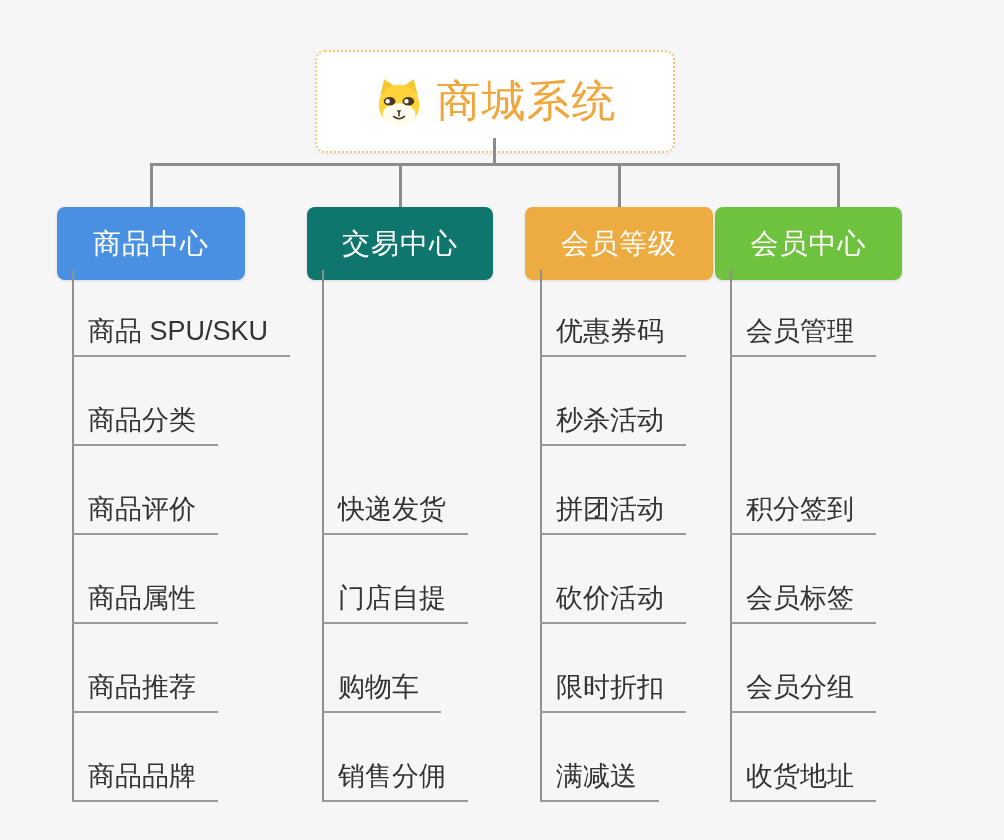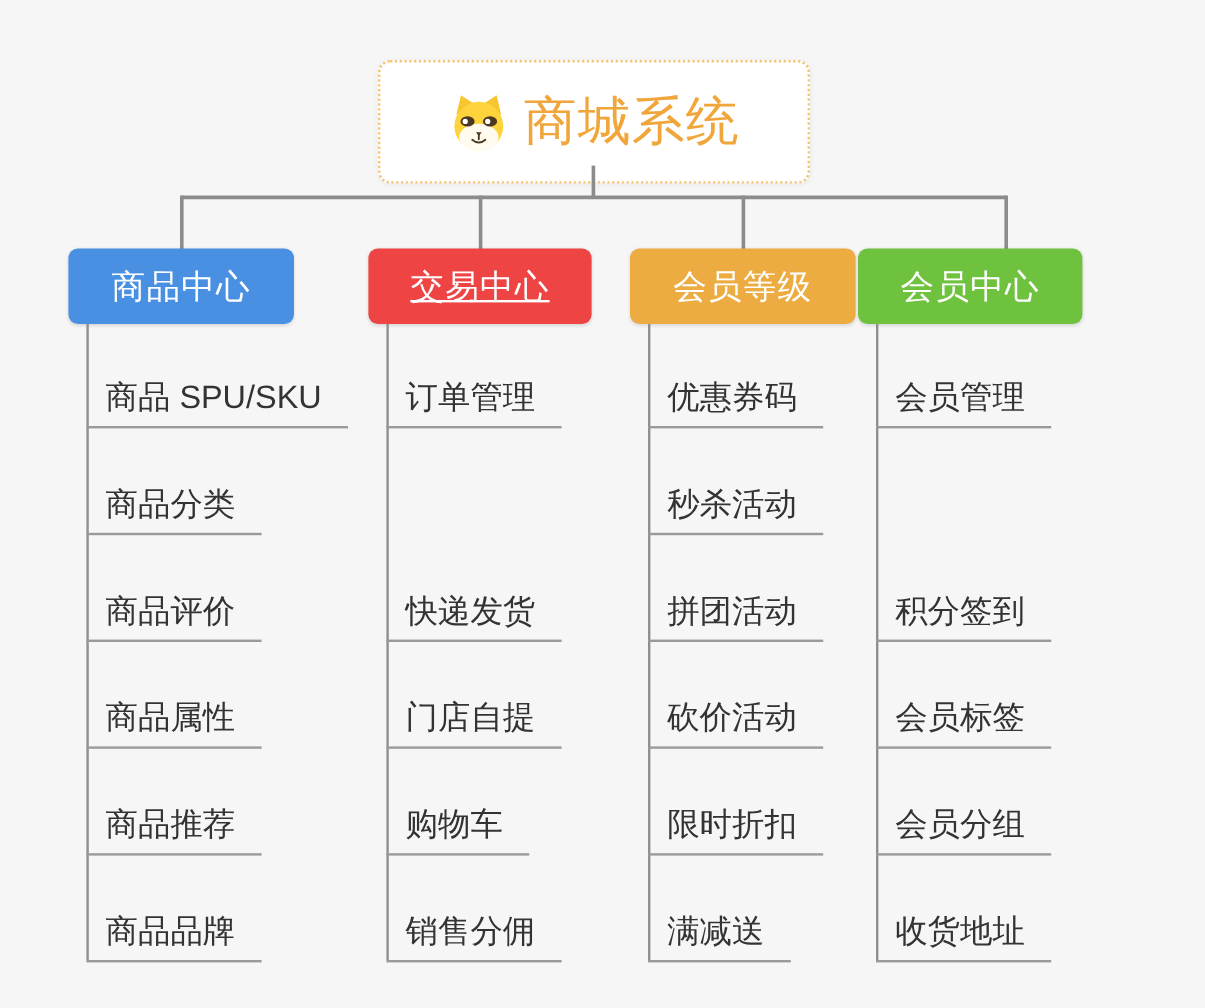--- a/index.html
+++ b/index.html
@@ -19,21 +19,21 @@
 
   
   .line { position:absolute; background:#8c8c8c; }
   .root-drop { left:493px; top:138px; width:3px; height:26px; }
   .rail { left:150px; top:163px; width:690px; height:3px; border-radius:2px; }
   .stub { position:absolute; top:163px; width:3px; height:45px; background:#8c8c8c; }
 
   
   .col { position:absolute; top:207px; }
   .branch {
-    position:relative; width:100%; height:63px; border-radius:8px;
+    position:relative; width:100%; height:73px; border-radius:8px;
     display:flex; align-items:center; justify-content:center;
     color:#ffffff; font-size:28px; letter-spacing:1px;
     box-shadow:0 1px 3px rgba(0,0,0,.12);
   }
   .vline { position:absolute; left:15px; top:63px; width:2px; height:530px; background:#8f8f8f; }
   .leaf {
     position:absolute; left:15px; height:44px;
     display:flex; align-items:flex-end;
     padding:0 22px 6px 16px;
     border-bottom:2px solid #9a9a9a;
@@ -77,23 +77,22 @@
     <div class="vline"></div>
     <div class="leaf t1">商品 SPU/SKU</div>
     <div class="leaf t2">商品分类</div>
     <div class="leaf t3">商品评价</div>
     <div class="leaf t4">商品属性</div>
     <div class="leaf t5">商品推荐</div>
     <div class="leaf t6">商品品牌</div>
   </div>
 
   <div class="col" style="left:307px;width:186px">
-    <div class="branch" style="background: #ef4444; text-decoration: underline;">交易中心</div>
+    <div class="branch" style="background: #0f766e;">交易中心</div>
     <div class="vline"></div>
-    <div class="leaf t1">订单管理</div>
     <div class="leaf t3">快递发货</div>
     <div class="leaf t5">购物车</div>
     <div class="leaf t4">门店自提</div>
     <div class="leaf t6">销售分佣</div>
   </div>
 
   <div class="col" style="left:525px;width:188px">
     <div class="branch" style="background: rgb(236, 172, 65);">会员等级</div>
     <div class="vline"></div>
     <div class="leaf t1">优惠券码</div>

